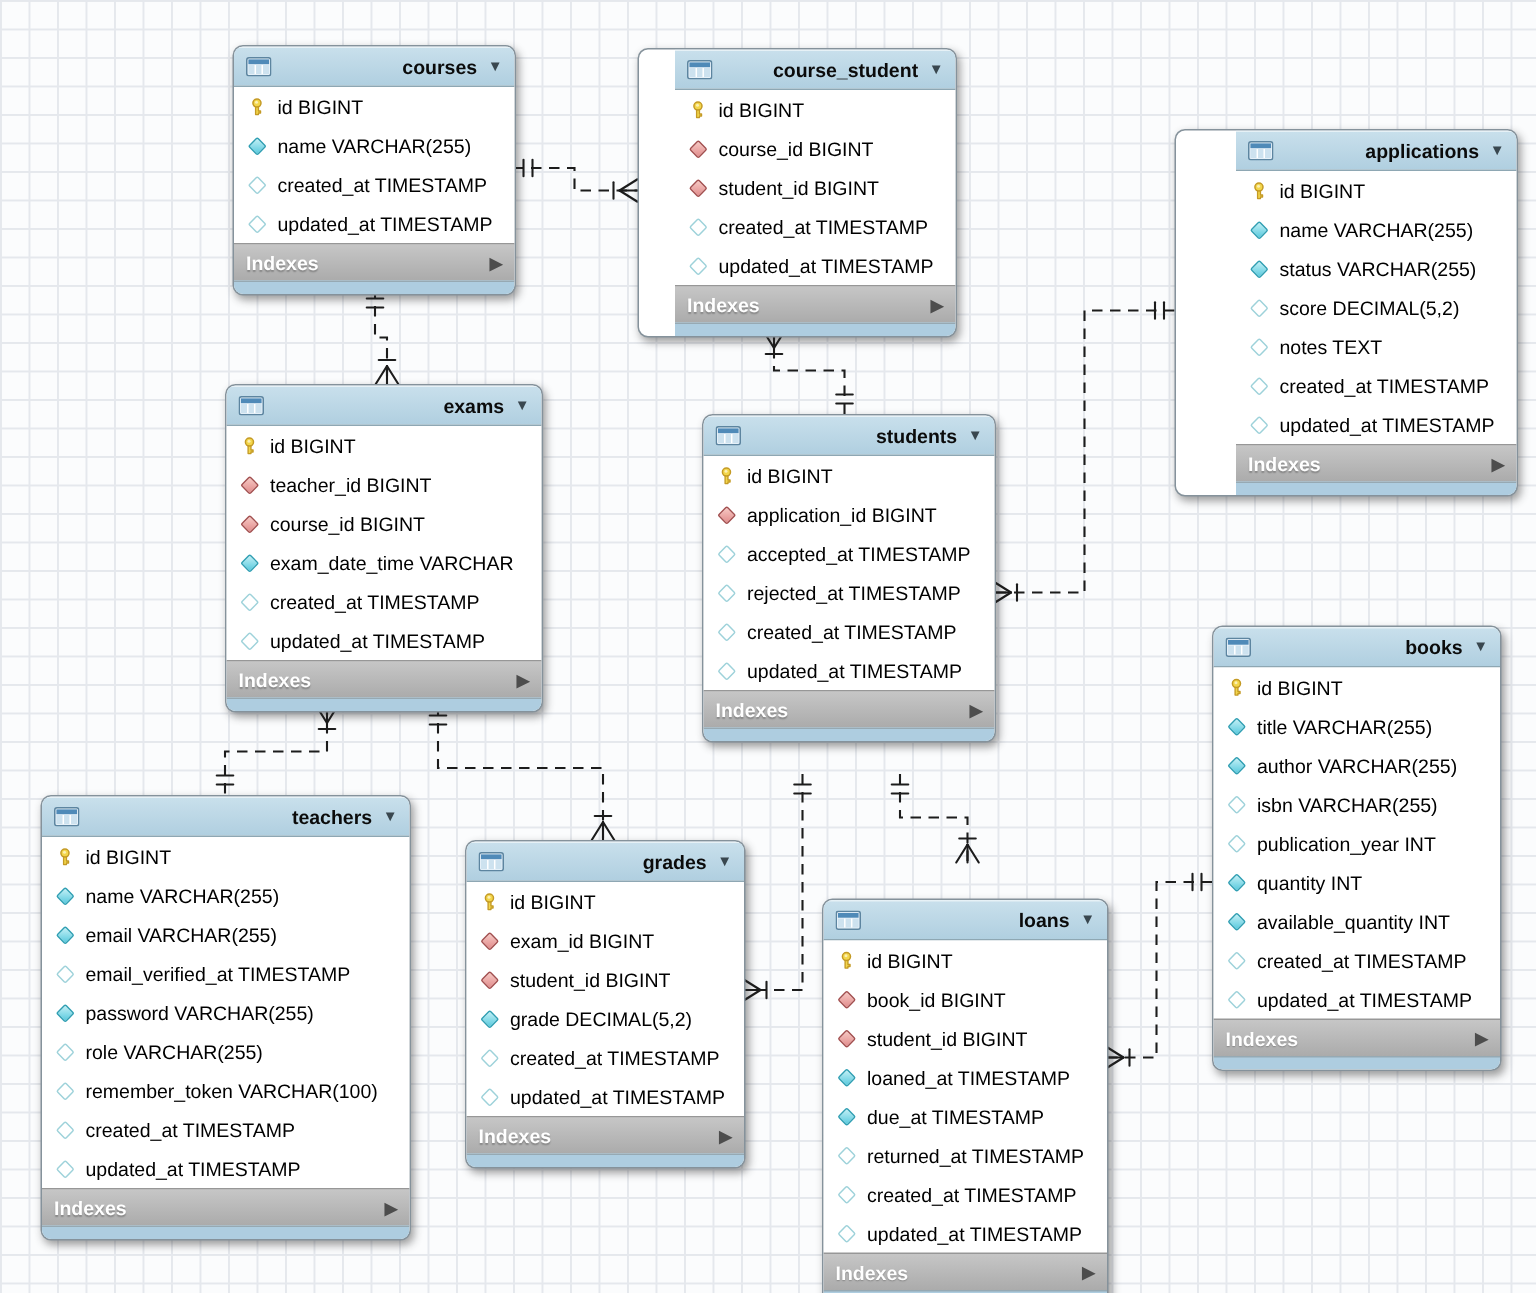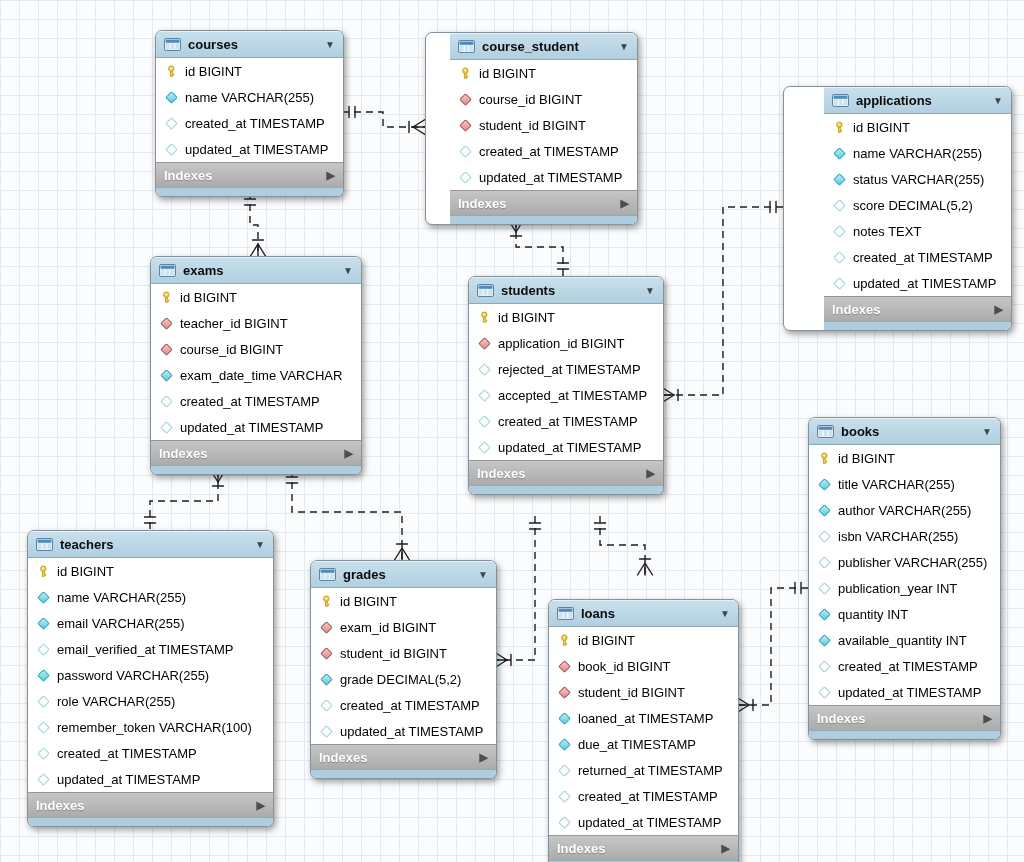--- a/index.html
+++ b/index.html
@@ -21,20 +21,21 @@
                      linear-gradient(90deg,var(--grid-line) 1px,transparent 1px);
     background-size:19px 19px;
   }
   svg.rel{position:absolute;left:0;top:0;z-index:1;}
   .relline{fill:none;stroke:var(--line-color);stroke-width:1.4;stroke-dasharray:7 5;}
   .relmark{stroke:var(--line-color);stroke-width:1.4;fill:none;stroke-linecap:round;}
   .table{
     position:absolute;z-index:2;border-radius:7px;overflow:hidden;
     border:1px solid #85929b;background:#fff;
     box-shadow:2px 3px 6px rgba(40,40,40,.45);
+    text-align:right;
   }
   .thead{
     height:26px;display:flex;align-items:center;padding:0 8px;gap:7px;
     background:linear-gradient(var(--header-top),var(--header-bg));
     border-bottom:1px solid #8ea7b3;
     box-shadow:inset 0 1px 0 rgba(255,255,255,.55);
   }
   .ticon{display:flex;flex:0 0 auto;}
   .ttitle{font-weight:bold;font-size:13px;color:#0b0b0b;flex:1;white-space:nowrap;}
   .tarrow{color:#39474f;font-size:10px;flex:0 0 auto;}
@@ -399,32 +400,32 @@
       <div class="row">
         <span class="icw">
           <span class="dia fk"></span>
         </span>
         <span>application_id BIGINT</span>
       </div>
       <div class="row">
         <span class="icw">
           <span class="dia outline"></span>
         </span>
+        <span>accepted_at TIMESTAMP</span>
+      </div>
+      <div class="row">
+        <span class="icw">
+          <span class="dia outline"></span>
+        </span>
         <span>rejected_at TIMESTAMP</span>
       </div>
       <div class="row">
         <span class="icw">
           <span class="dia outline"></span>
         </span>
-        <span>accepted_at TIMESTAMP</span>
-      </div>
-      <div class="row">
-        <span class="icw">
-          <span class="dia outline"></span>
-        </span>
         <span>created_at TIMESTAMP</span>
       </div>
       <div class="row">
         <span class="icw">
           <span class="dia outline"></span>
         </span>
         <span>updated_at TIMESTAMP</span>
       </div>
       <div class="tfoot">
         <span>Indexes</span>
@@ -466,26 +467,20 @@
         <span class="icw">
           <span class="dia filled"></span>
         </span>
         <span>author VARCHAR(255)</span>
       </div>
       <div class="row">
         <span class="icw">
           <span class="dia outline"></span>
         </span>
         <span>isbn VARCHAR(255)</span>
-      </div>
-      <div class="row">
-        <span class="icw">
-          <span class="dia outline"></span>
-        </span>
-        <span>publisher VARCHAR(255)</span>
       </div>
       <div class="row">
         <span class="icw">
           <span class="dia outline"></span>
         </span>
         <span>publication_year INT</span>
       </div>
       <div class="row">
         <span class="icw">
           <span class="dia filled"></span>

